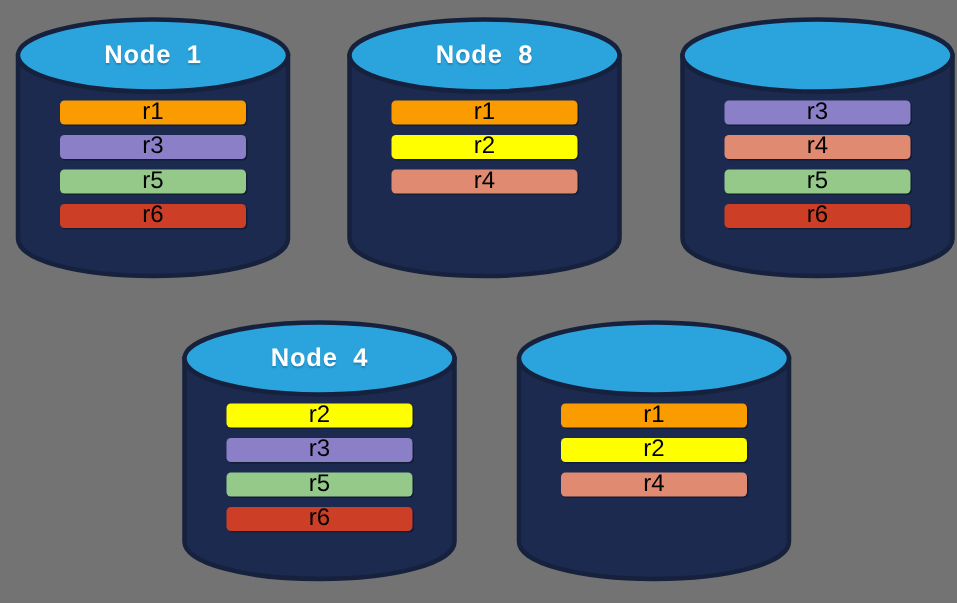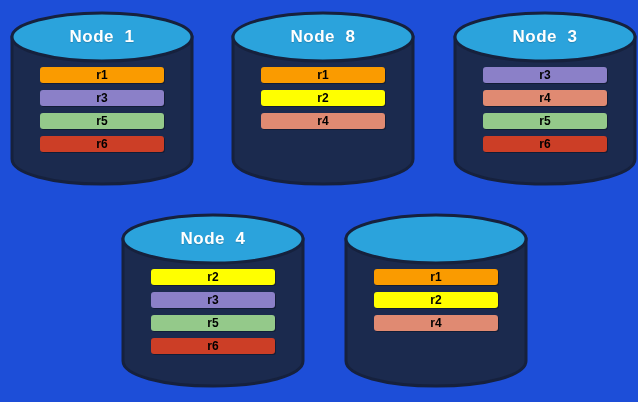--- a/index.html
+++ b/index.html
@@ -4,21 +4,21 @@
 <style>
   html, body {
     margin: 0;
     padding: 0;
     background: #ffffff;
   }
   #canvas {
     position: relative;
     width: 638px;
     height: 402px;
-    background: #1d4ed8;
+    background: #737373;
     overflow: hidden;
     font-family: "Liberation Sans", sans-serif;
   }
 
   
   .node {
     position: absolute;
     width: 184px;
     height: 176px;
   }
@@ -58,22 +58,22 @@
     height: 16px;
     margin-bottom: 7px;
     border-radius: 3px;
     box-shadow: 1px 1px 0 rgba(0,0,0,0.30);
     display: flex;
     align-items: center;
     justify-content: center;
   }
   .bar:last-child { margin-bottom: 0; }
   .bar-label {
-    font-size: 12px;
-    font-weight: bold;
+    font-size: 16px;
+    font-weight: normal;
     color: #000000;
     line-height: 1;
   }
 
   
   #node-1 { left: 10px;  top: 10px; }
   #node-2 { left: 231px; top: 10px; }
   #node-3 { left: 453px; top: 10px; }
   
   #node-4 { left: 121px; top: 212px; }
@@ -121,21 +121,20 @@
         <div class="bar" style="background: rgb(224, 138, 114);">
           <span class="bar-label">r4</span>
         </div>
       </div>
     </div>
     <div class="node" id="node-3">
       <svg class="node-svg" viewBox="0 0 184 176">
         <path d="M2,27 L2,149 C2,163.5 42,174 92,174 C142,174 182,163.5 182,149 L182,27 Z" fill="#1b2a4e" stroke="#16213d" stroke-width="3"></path>
         <ellipse cx="92" cy="27" rx="90" ry="24" fill="#2ba3dc" stroke="#16213d" stroke-width="3"></ellipse>
       </svg>
-      <div class="node-title">Node  3</div>
       <div class="bars">
         <div class="bar" style="background: rgb(139, 128, 200);">
           <span class="bar-label">r3</span>
         </div>
         <div class="bar" style="background: rgb(224, 138, 114);">
           <span class="bar-label">r4</span>
         </div>
         <div class="bar" style="background: rgb(148, 201, 138);">
           <span class="bar-label">r5</span>
         </div>

